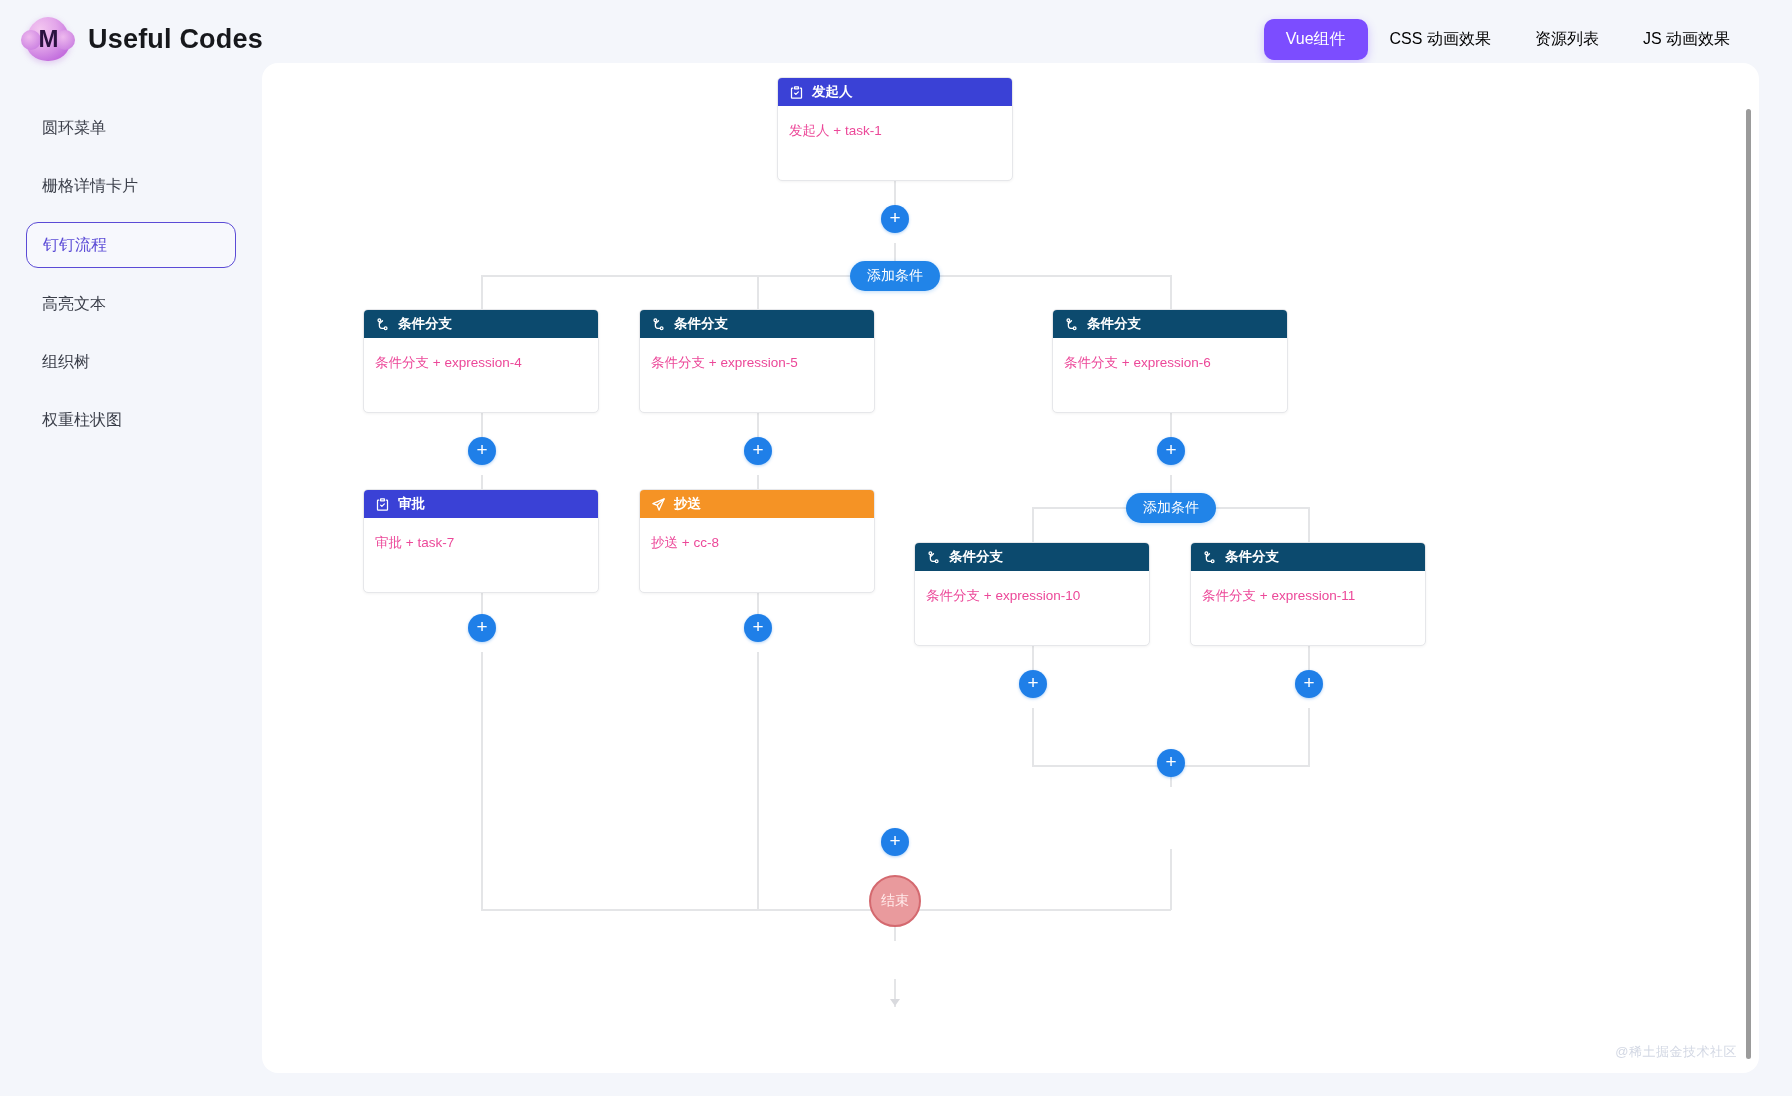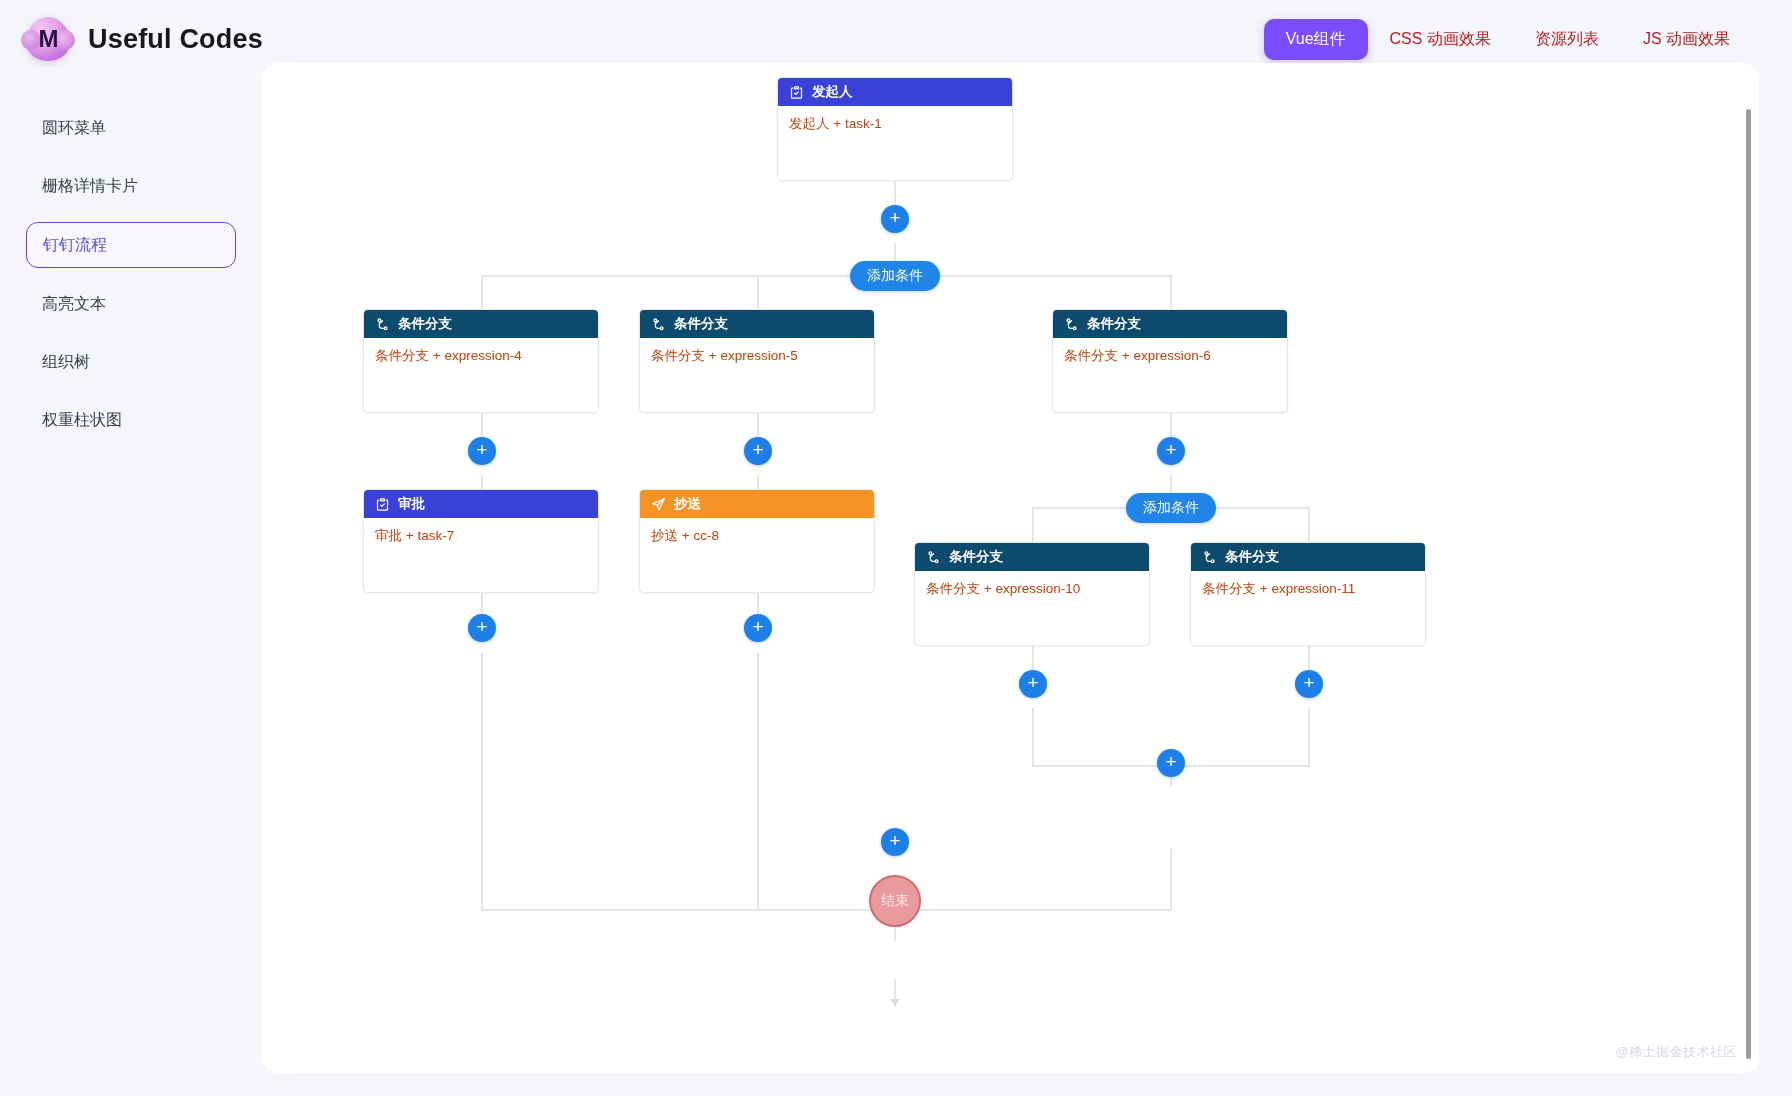--- a/index.html
+++ b/index.html
@@ -39,21 +39,21 @@
     position: absolute; inset: 0; display: flex; align-items: center; justify-content: center;
     color: #2a1240; font-size: 24px; font-weight: 700; letter-spacing: -1px;
     z-index: 2; font-family: "Liberation Sans", sans-serif;
   }
   .brand-title {
     margin-left: 18px; font-size: 27px; color: #17181c; font-weight: 700;
     letter-spacing: .2px;
   }
   .nav { margin-left: auto; display: flex; align-items: center; gap: 0px; margin-right: 40px; }
   .nav-item {
-    font-size: 16px; color: #b91c1c; padding: 10px 22px; cursor: pointer;
+    font-size: 16px; color: #000000; padding: 10px 22px; cursor: pointer;
     border-radius: 10px; white-space: nowrap;
   }
   .nav-item.active {
     background: #7c4dff; color: #ffffff; font-weight: 500;
     box-shadow: 0 3px 10px rgba(124,77,255,.30);
   }
 
   
   .sidebar {
     position: absolute; left: 0; top: 78px; width: 262px; bottom: 0;
@@ -101,21 +101,21 @@
     box-shadow: 0 1px 3px rgba(0,0,0,.05); overflow: hidden;
   }
   .node-head {
     height: 28px; display: flex; align-items: center; gap: 8px;
     padding: 0 11px; color: #ffffff; font-size: 13.5px; font-weight: 600;
   }
   .node-head.blue   { background: #3a41d6; }
   .node-head.green  { background: #0c4a6e; }
   .node-head.orange { background: #f59325; }
   .node-body {
-    padding: 9px 11px; font-size: 13.5px; color: #c2410c; line-height: 1.4;
+    padding: 16px 11px; font-size: 13.5px; color: #ec4899; line-height: 1.4;
   }
   .nicon { display: inline-flex; width: 15px; height: 15px; }
   .nicon svg { width: 15px; height: 15px; display: block; }
 
   
   .plus {
     position: absolute; width: 28px; height: 28px; border-radius: 50%;
     background: #1f7fe8; color: #fff; font-size: 19px; line-height: 26px;
     text-align: center; cursor: pointer; font-weight: 300;
     box-shadow: 0 1px 3px rgba(31,127,232,.35);

